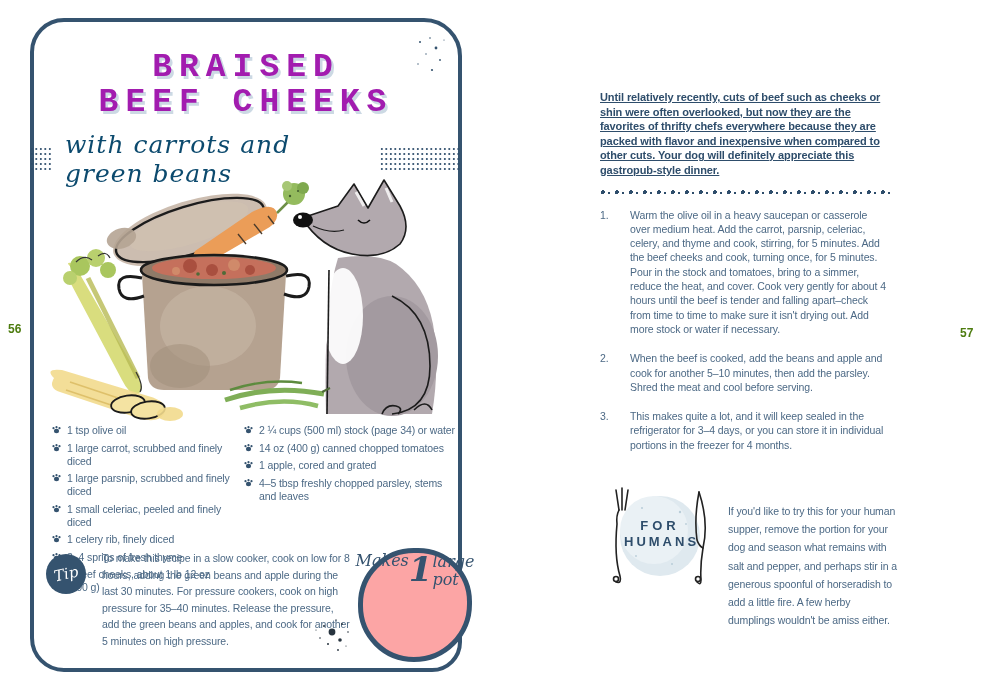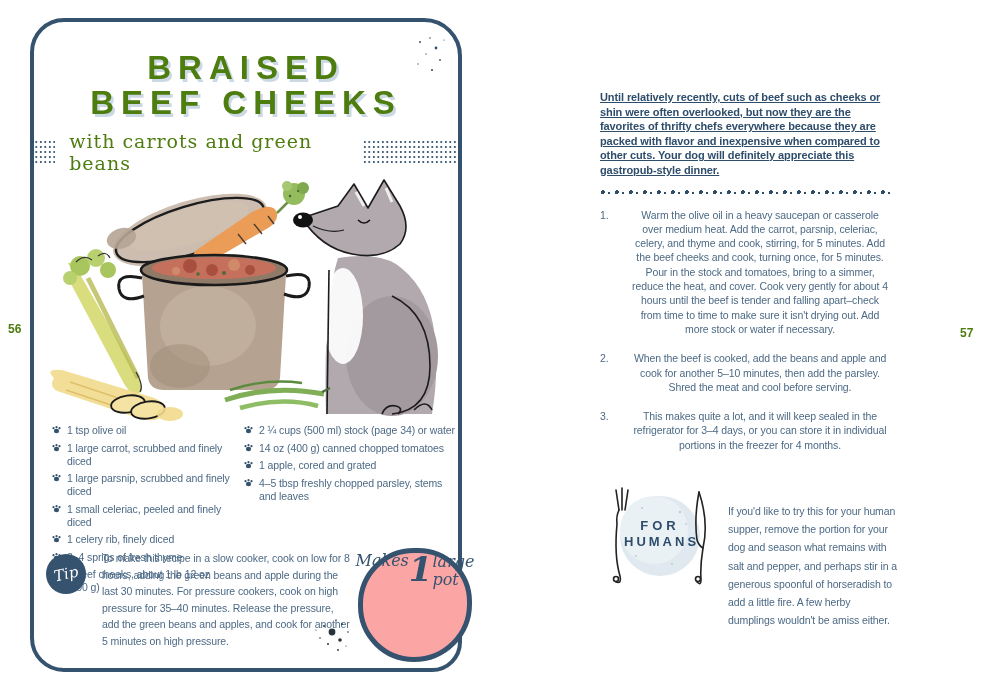--- a/index.html
+++ b/index.html
@@ -7,26 +7,26 @@
           font-family:"Liberation Sans",sans-serif;color:#4c6985;}
 
   
   .frame{position:absolute;left:30px;top:18px;width:424px;height:646px;
          border:4.5px solid #35536f;border-radius:34px 38px 30px 34px;}
   .page-num{position:absolute;font-size:12px;font-weight:bold;color:#4d7c0f;}
   .page-num-left{left:8px;top:322px;}
   .page-num-right{left:960px;top:326px;}
 
   .title-block{position:absolute;left:30px;top:50px;width:432px;text-align:center;}
-  .title-line{font-weight:bold;font-size:33px;letter-spacing:7px;color:#4d7c0f;
-              line-height:35px;text-shadow:2.5px 2.5px 0 #ccd9e4;}
+  .title-line{font-weight:bold;font-size:33px;letter-spacing:7px;color:#a21caf;
+              line-height:35px;text-shadow:2.5px 2.5px 0 #ccd9e4;font-family:Liberation Mono, monospace;}
   .subtitle-row{position:absolute;left:30px;top:130px;width:432px;display:flex;
                 align-items:center;justify-content:center;gap:14px;}
-  .subtitle{font-family:"DejaVu Serif",serif;font-size:19px;
-            color:#4d7c0f;letter-spacing:1px;}
+  .subtitle{font-family:"DejaVu Serif",serif;font-style:italic;font-size:25px;
+            color:#0c4a6e;letter-spacing:1px;}
   .dot-block{height:24px;background-image:radial-gradient(circle at 2px 2px,#2e4d6b 0.9px,transparent 1.2px);
              background-size:4.5px 5px;opacity:.9;}
   .dot-block.small{width:28px;}
   .dot-block.wide{width:110px;}
 
   .illustration{position:absolute;left:40px;top:166px;width:422px;height:260px;}
 
   .ingredients{position:absolute;left:52px;top:424px;width:408px;display:flex;gap:14px;}
   .ing-col{list-style:none;margin:0;padding:0;}
   .ing-col1{width:178px;}
@@ -58,21 +58,21 @@
   .right-col{position:absolute;left:600px;top:90px;width:290px;}
   .intro{font-size:11px;line-height:14.6px;font-weight:bold;color:#2e4d6b;
          letter-spacing:-0.1px;margin:0 0 10px 0;text-decoration:underline;}
   .dot-row{height:8px;width:290px;margin-bottom:12px;
            background-image:radial-gradient(circle at 3px 4px,#2e4d6b 1.7px,transparent 2px),
                             radial-gradient(circle at 2px 5px,#2e4d6b 1px,transparent 1.3px);
            background-size:14px 8px,7px 8px;background-repeat:repeat-x;}
   .steps{list-style:none;margin:0;padding:0;}
   .steps li{display:flex;margin-bottom:15px;}
   .step-num{flex:0 0 30px;font-size:10.5px;line-height:14.3px;color:#4c6985;}
-  .step-text{font-size:10.5px;line-height:14.3px;letter-spacing:-0.1px;text-align:center;}
+  .step-text{font-size:10.5px;line-height:14.3px;letter-spacing:-0.1px;}
 
   .humans-row{position:absolute;left:602px;top:478px;width:300px;display:flex;gap:14px;}
   .plate-badge{position:relative;flex:0 0 112px;height:118px;}
   .plate-text{position:absolute;left:22px;top:40px;width:72px;text-align:center;
               font-weight:bold;color:#2e4d6b;}
   .plate-text .l1{font-size:13px;letter-spacing:4px;line-height:16px;}
   .plate-text .l2{font-size:13px;letter-spacing:3px;line-height:16px;}
   .humans-text{font-size:10.5px;line-height:18.2px;width:170px;margin-top:24px;
                letter-spacing:-0.1px;}
 </style>

